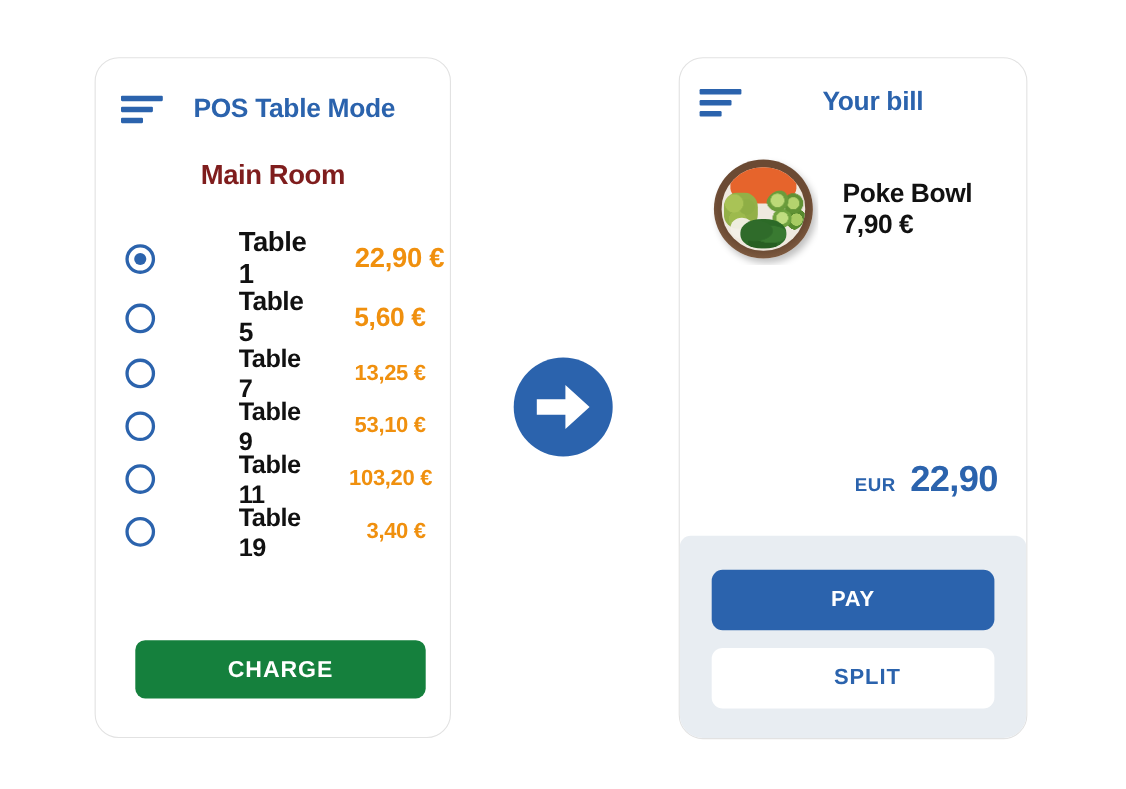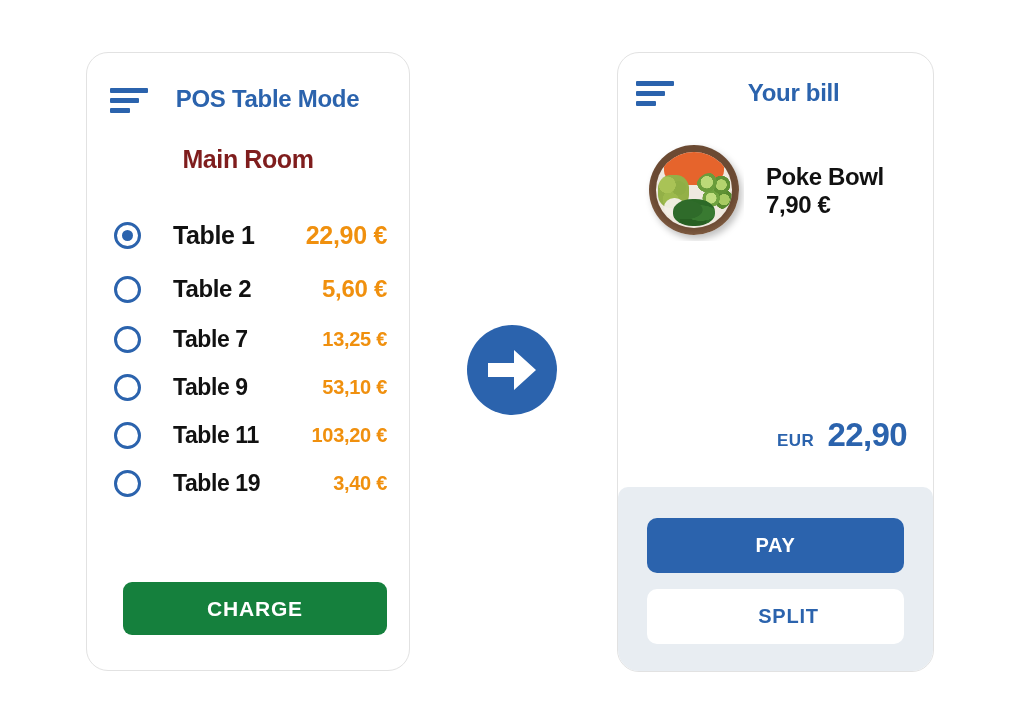--- a/index.html
+++ b/index.html
@@ -54,21 +54,21 @@
   .hamburger span:nth-child(2) { width: 76%; }
   .hamburger span:nth-child(3) { width: 52%; }
 
   
   #pos-header {
     position: absolute;
     left: 23px;
     top: 32px;
     right: 22px;
     display: flex;
-    align-items: flex-end;
+    align-items: center;
   }
   #pos-title {
     flex: 1;
     text-align: center;
     color: #2b63ad;
     font-size: 24px;
     font-weight: bold;
     letter-spacing: -0.3px;
   }
   #room-title {
@@ -88,20 +88,21 @@
     position: absolute;
     top: 155px;
     left: 27px;
     right: 22px;
   }
   .table-row {
     display: flex;
     align-items: center;
     height: 47px;
     margin-bottom: 1px;
+    gap: 44px;
   }
   .radio {
     width: 27px;
     height: 27px;
     border-radius: 50%;
     border: 3.5px solid #2b63ad;
     box-sizing: border-box;
     flex-shrink: 0;
     display: flex;
     align-items: center;
@@ -410,21 +411,21 @@
         <div class="dot"></div>
       </div>
       <div class="table-name">Table 1</div>
       <div class="table-amount">22,90 €</div>
     </div>
 
     <div class="table-row second">
       <div class="radio">
         
       </div>
-      <div class="table-name">Table 2</div>
+      <div class="table-name">Table 5</div>
       <div class="table-amount">5,60 €</div>
     </div>
 
     <div class="table-row">
       <div class="radio">
         
       </div>
       <div class="table-name">Table 7</div>
       <div class="table-amount">13,25 €</div>
     </div>

